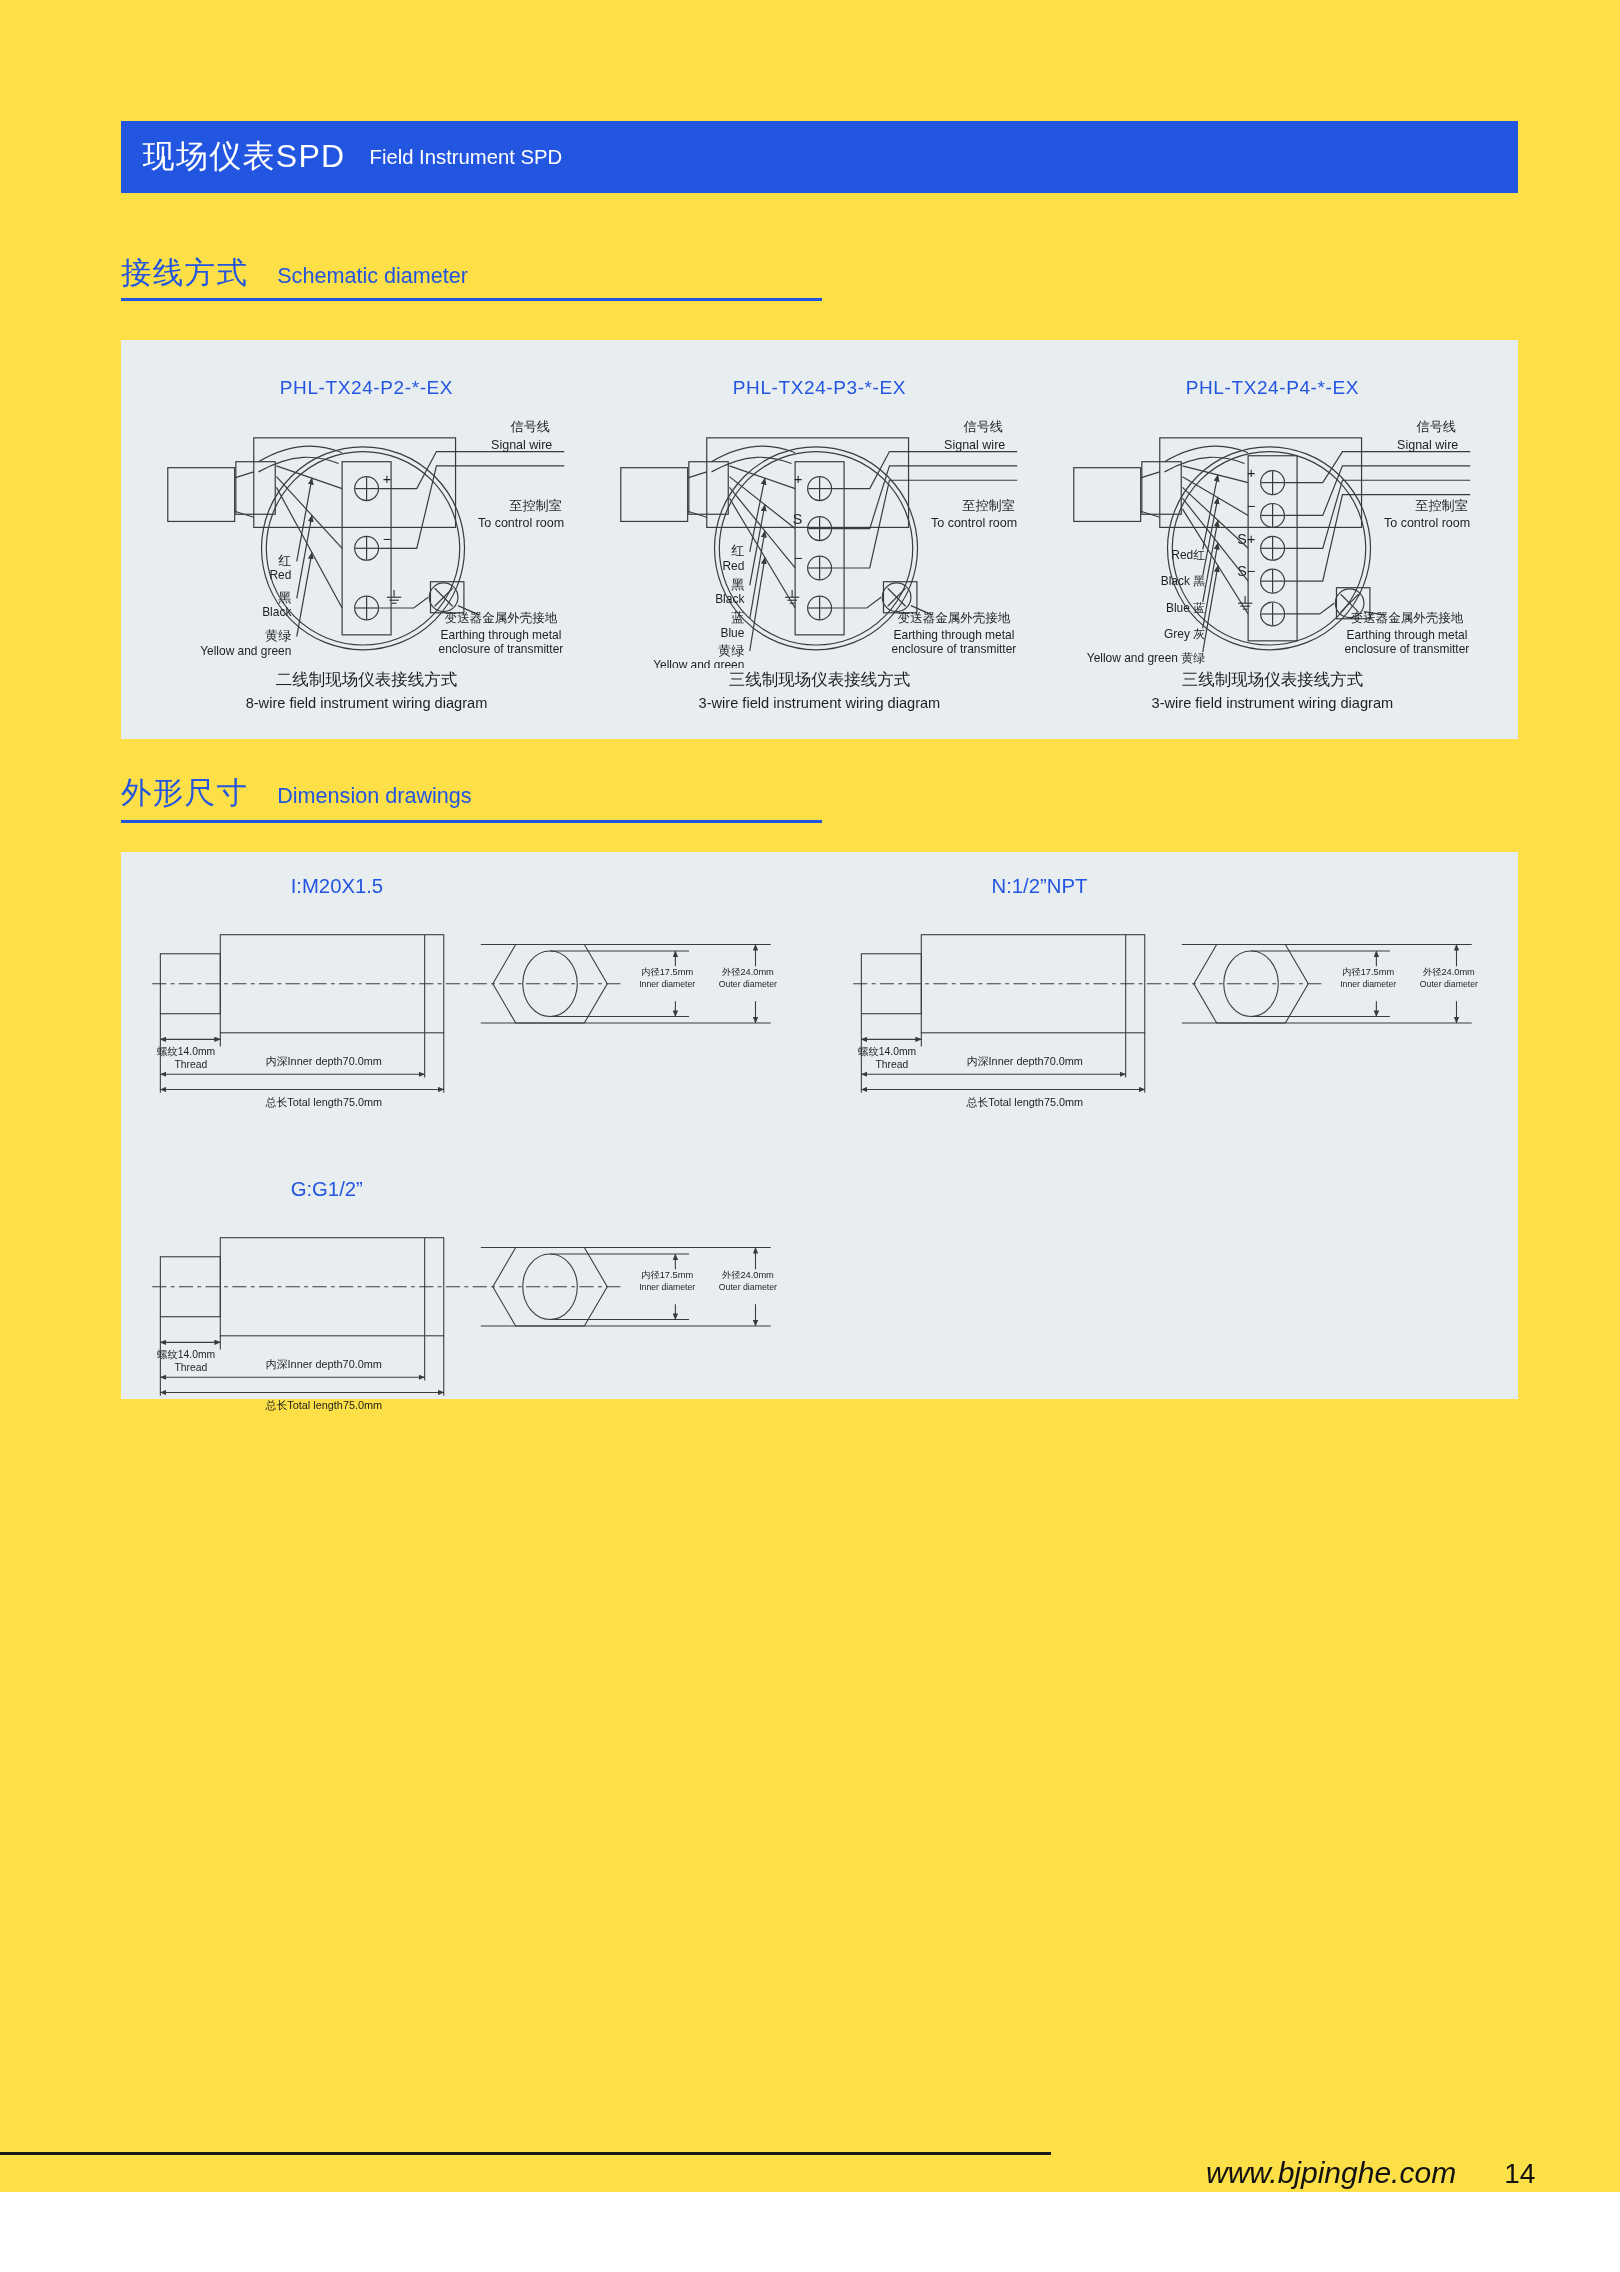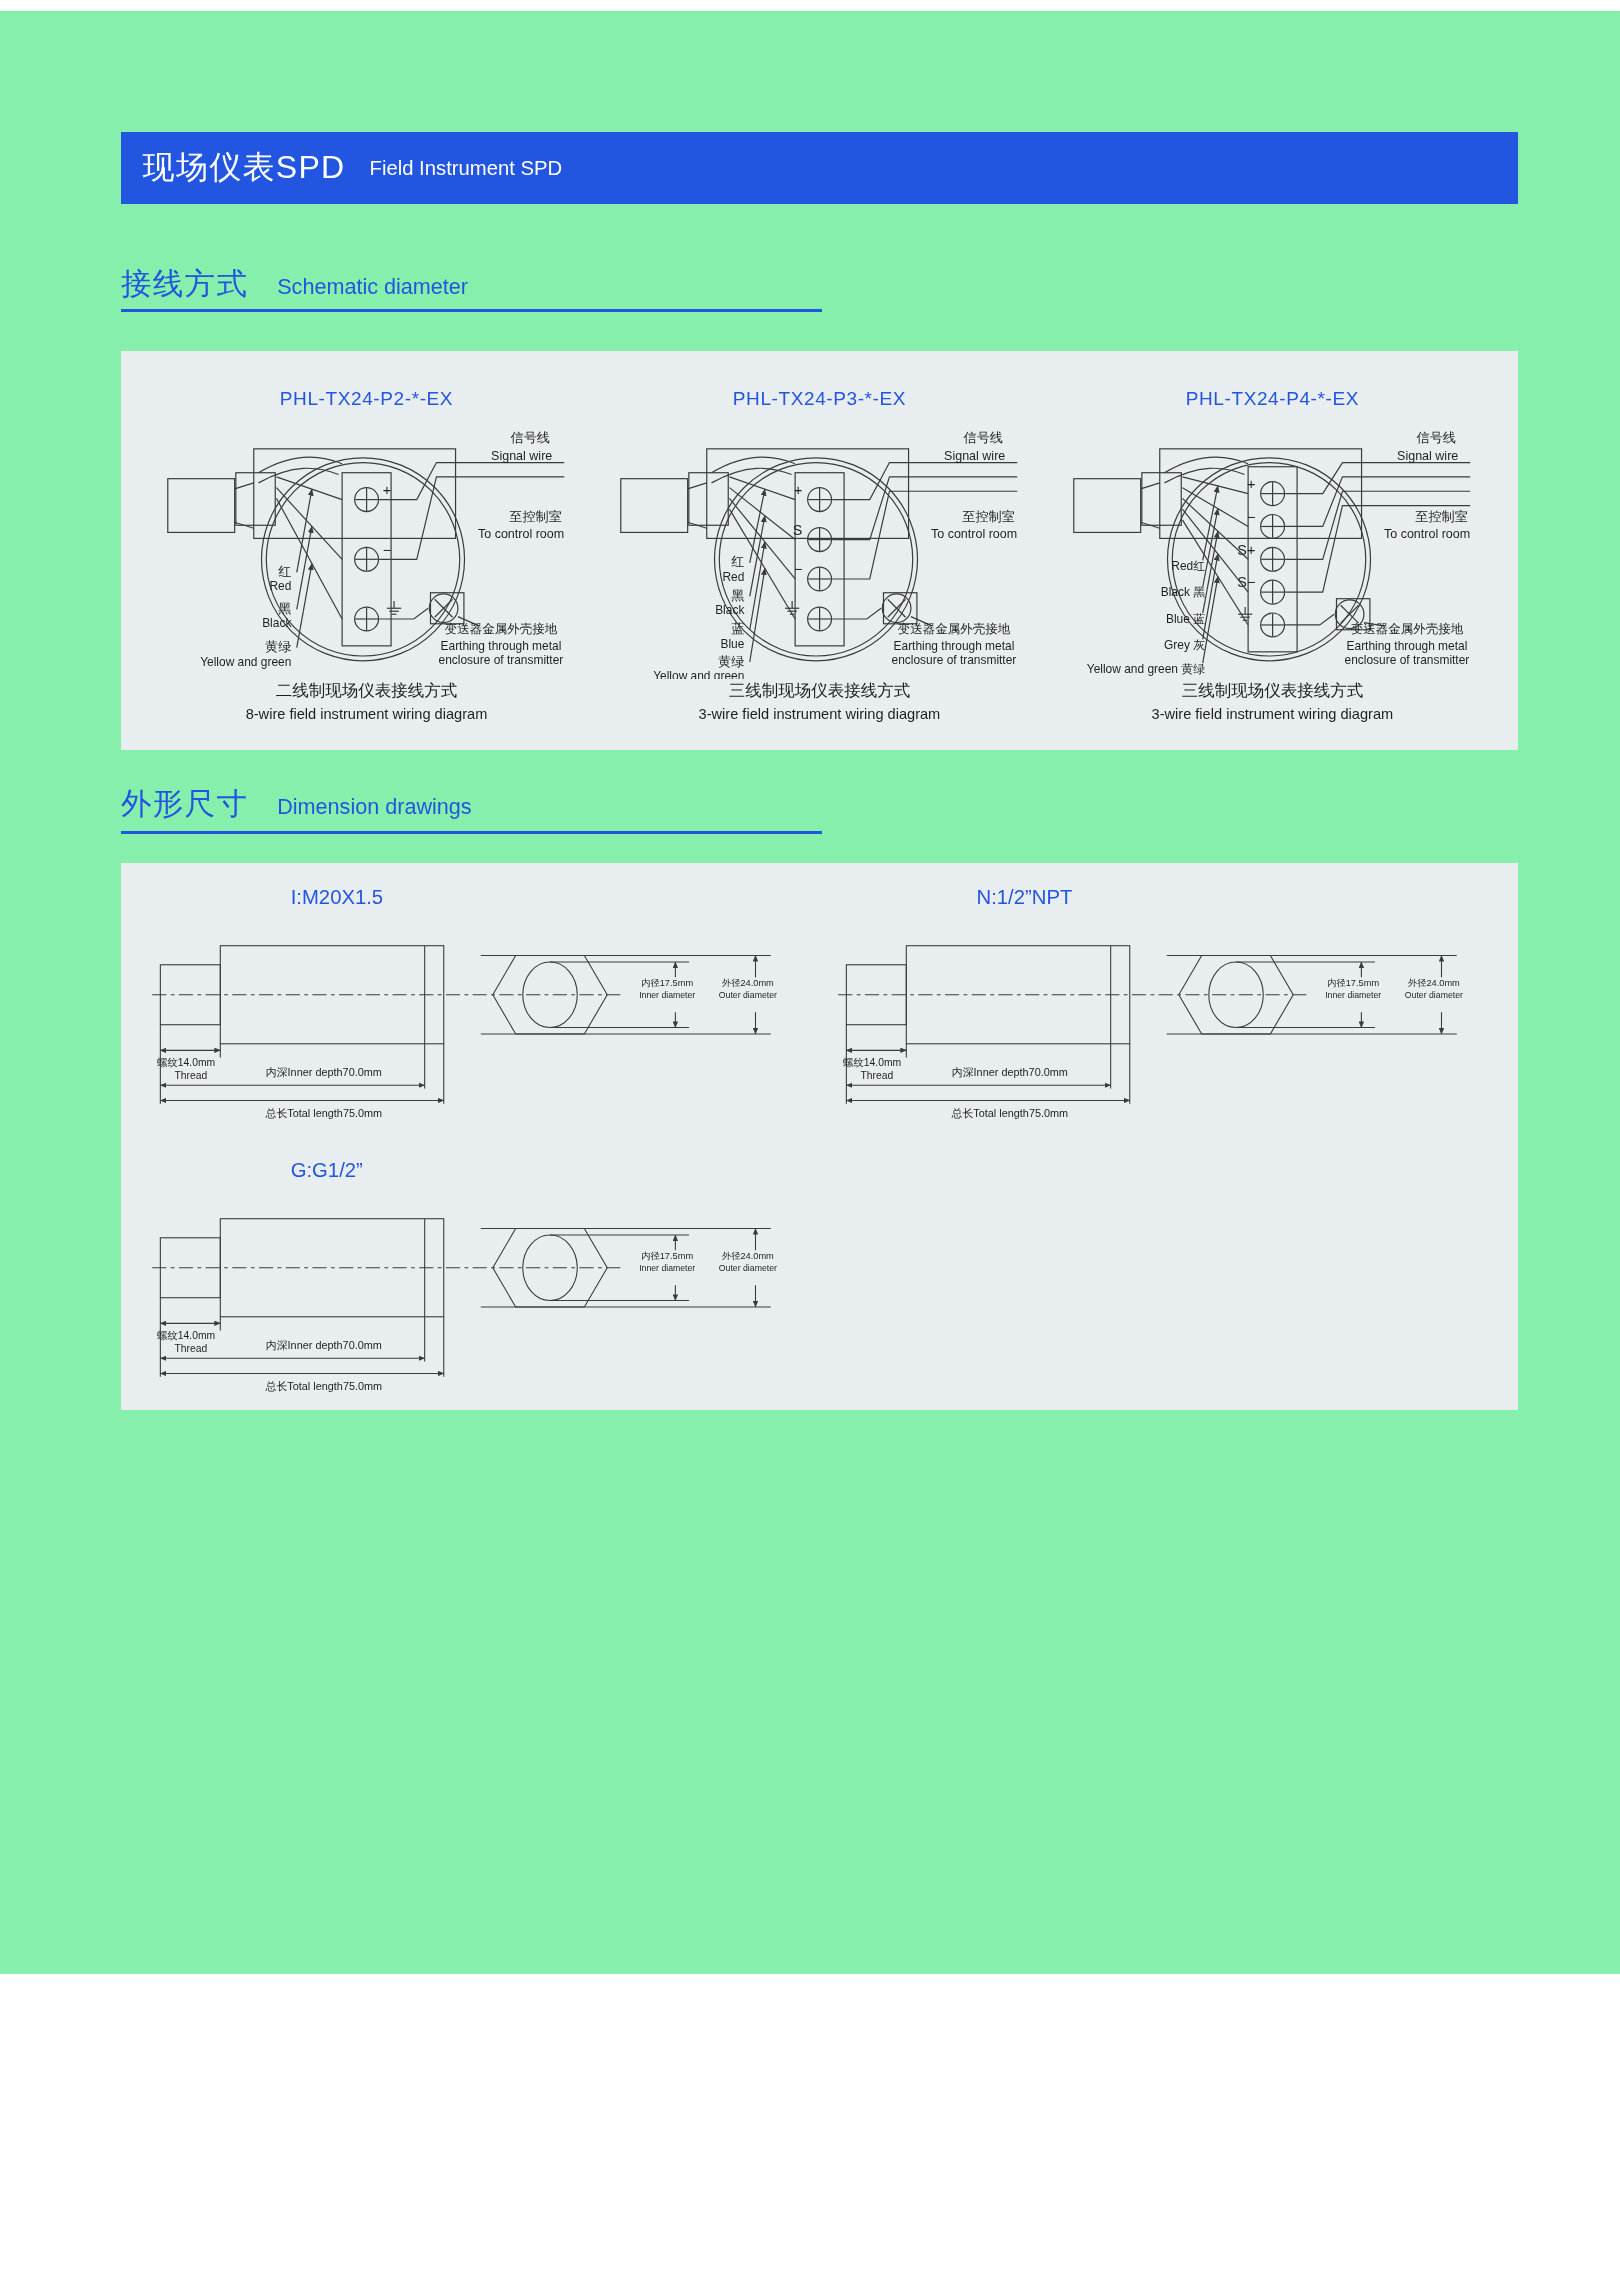--- a/index.html
+++ b/index.html
@@ -1,30 +1,30 @@
 <!DOCTYPE html>
 <html style="--accent: #2255e0; --panelbg: #e8edf0;font-size:10.2px"><head>
 <meta charset="utf-8">
 <style>
   html,body{margin:0;padding:0;background:#fff;}
-  .page{position:relative;width:1620px;height:1963px;background:#86efac;
-        font-family:"Liberation Sans", sans-serif;color:#1f1f1f;overflow:hidden;margin-top:11px;}
+  .page{position:relative;width:1620px;height:2192px;background:#fde047;
+        font-family:"Liberation Sans", sans-serif;color:#1f1f1f;overflow:hidden;}
   .topbar{position:absolute;left:121px;top:121px;width:1397px;height:72px;
           background:var(--accent,#2255e0);display:flex;align-items:center;padding-left:21.6px;box-sizing:border-box;gap:24px;}
   .topbar-cn{color:#fff;font-size:32px;letter-spacing:1.3px;}
   .topbar-en{color:#fff;font-size:20.3px;}
   .sec-title{position:absolute;left:121px;display:flex;align-items:baseline;gap:29px;color:var(--accent,#2255e0);}
   .st-cn{font-size:30.5px;letter-spacing:1.3px;}
   .st-en{font-size:21.6px;}
   .sec1-title{top:253px;} .sec2-title{top:773px;}
   .rule{position:absolute;left:121px;width:701px;height:3.2px;background:var(--accent,#2255e0);}
   .rule1{top:298px;} .rule2{top:820px;}
   .panel{position:absolute;left:121px;width:1397px;background:var(--panelbg,#e8edf0);box-sizing:border-box;}
   .panel1{top:340px;height:399px;display:flex;padding:37px 19px 0;}
-  .panel2{top:852px;height:547px;display:grid;grid-template-columns:1fr 1fr;grid-template-rows:273px 273px;padding:6.3px 12.7px 0;}
+  .panel2{top:852px;height:547px;display:grid;grid-template-columns:1fr 1fr;grid-template-rows:273px 273px;padding:6.3px 12.7px 0;gap:30px;}
   .wcol{width:33.33%;text-align:center;}
   .wtitle{font-size:19px;color:var(--accent,#2255e0);margin-bottom:6.3px;letter-spacing:0.6px;}
   .wsvg{display:block;margin:0 auto;}
   .wcap-cn{font-size:16.5px;margin-top:1.3px;}
   .wcap-en{font-size:14.6px;margin-top:3.8px;}
   .dcell{position:relative;box-sizing:border-box;padding-top:16.5px;}
   .dtitle{font-size:20.3px;color:var(--accent,#2255e0);margin:0 0 3.8px 157px;}
   .dsvg{display:block;margin-left:10.2px;}
   .note{padding:48px 25.4px 0 36px;font-size:19.7px;line-height:38px;color:#1c1c1c;}
   .note div{white-space:nowrap;}

